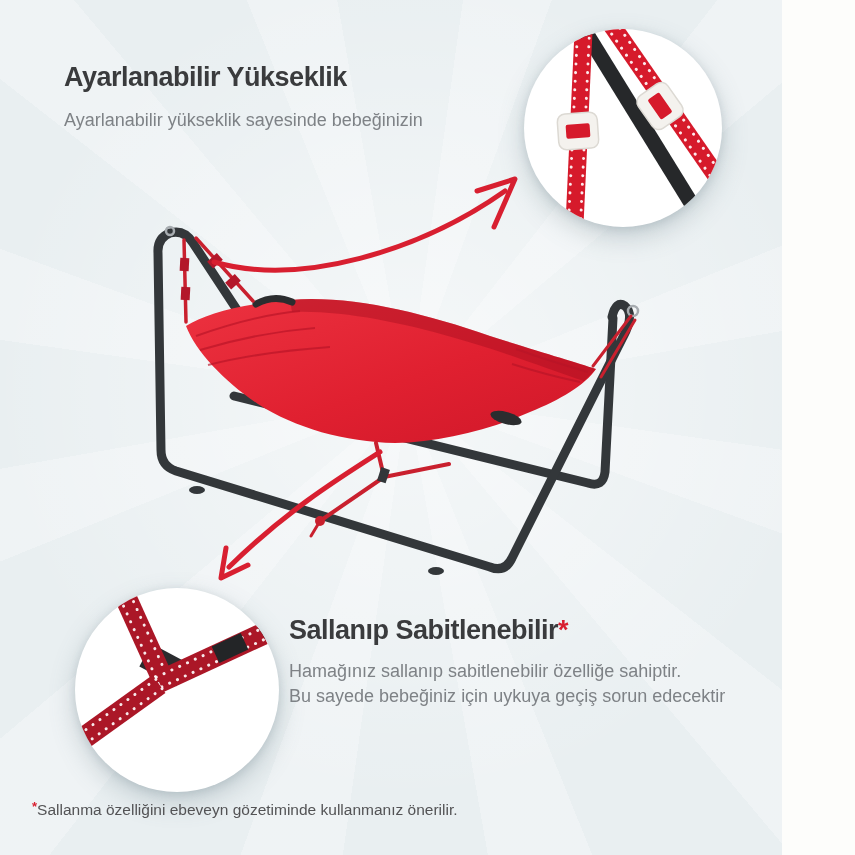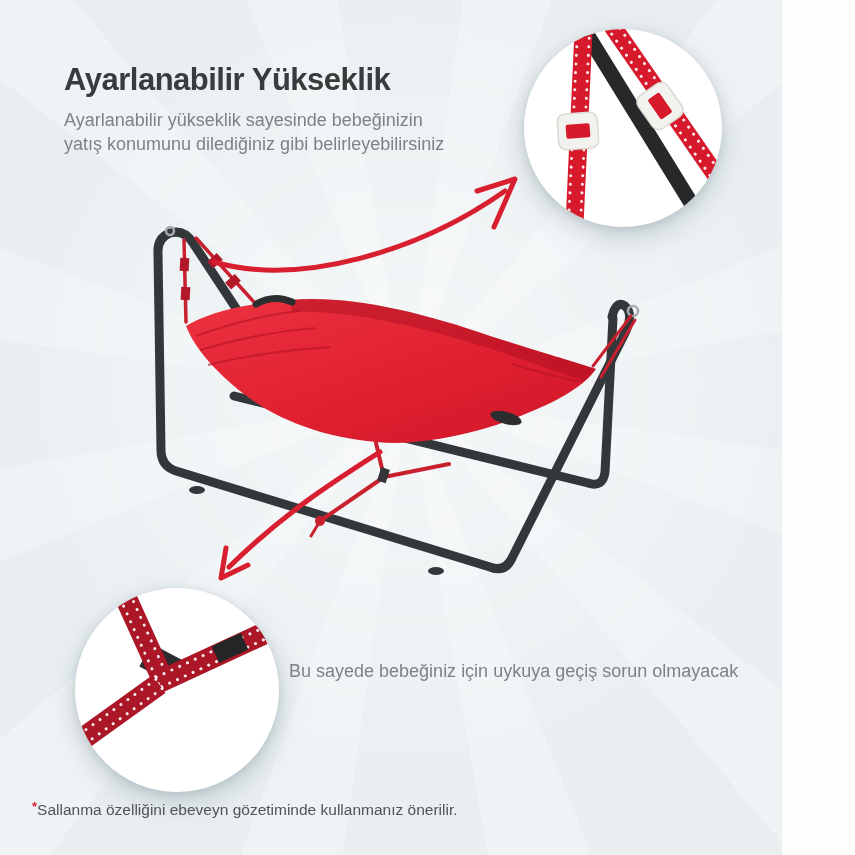--- a/index.html
+++ b/index.html
@@ -14,21 +14,21 @@
     background:
       radial-gradient(circle at 48% 46%, rgba(255,255,255,.55) 0%, rgba(255,255,255,0) 55%),
       repeating-conic-gradient(from 8deg at 48% 47%, rgba(255,255,255,.28) 0deg 12deg, rgba(255,255,255,0) 12deg 30deg);
   }
   .side-panel{
     position:absolute;top:0;right:0;width:73px;height:855px;
     background:var(--side,#fdfdfb);
   }
   .headline{
     position:absolute;font-weight:bold;color:var(--heading,#3a3b3d);
-    font-size:31px;letter-spacing:-0.5px;white-space:nowrap;
+    font-size:27px;letter-spacing:-0.5px;white-space:nowrap;
   }
   .headline .star{color:var(--accent,#d81f30);}
   .bodytext{
     position:absolute;color:var(--body,#7e8286);
     font-size:18px;line-height:24px;white-space:nowrap;
   }
   #h1{left:64px;top:62px;}
   #b1{left:64px;top:108px;}
   #h2{left:289px;top:615px;}
   #b2{left:289px;top:659px;line-height:25px;}
@@ -165,23 +165,26 @@
       </g>
       <rect x="139" y="51" width="32" height="18" fill="#232527" transform="rotate(-25 155 60)"></rect>
     </svg>
   </div>
 
   <div class="headline" id="h1">
     <span>Ayarlanabilir Yükseklik</span>
   </div>
   <div class="bodytext" id="b1">
     <div>Ayarlanabilir yükseklik sayesinde bebeğinizin</div>
-    <div>yatış konumunu dilediğiniz gibi belirleyebilirsiniz</div>
   </div>
 
+  <div class="headline" id="h2">
+    <span>Sallanıp Sabitlenebilir</span><span class="star">*</span>
+  </div>
   <div class="bodytext" id="b2">
-    <div>Bu sayede bebeğiniz için uykuya geçiş sorun olmayacak</div>
+    <div>Hamağınız sallanıp sabitlenebilir özelliğe sahiptir.</div>
+    <div>Bu sayede bebeğiniz için uykuya geçiş sorun edecektir</div>
   </div>
 
   <div class="footnote">
     <span class="star">*</span><span>Sallanma özelliğini ebeveyn gözetiminde kullanmanız önerilir.</span>
   </div>
 </div>
 
 </body></html>

